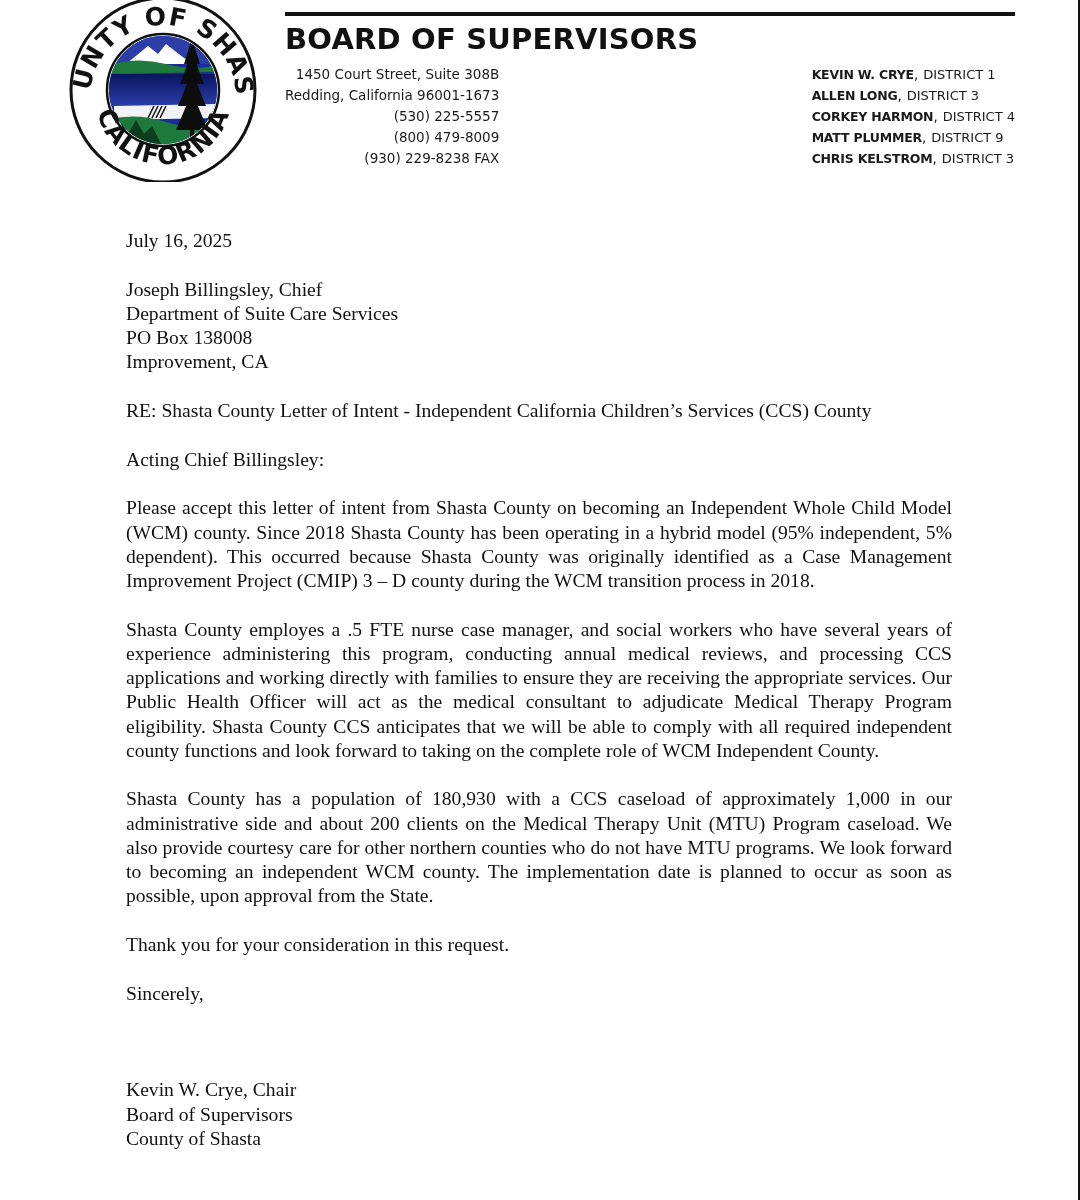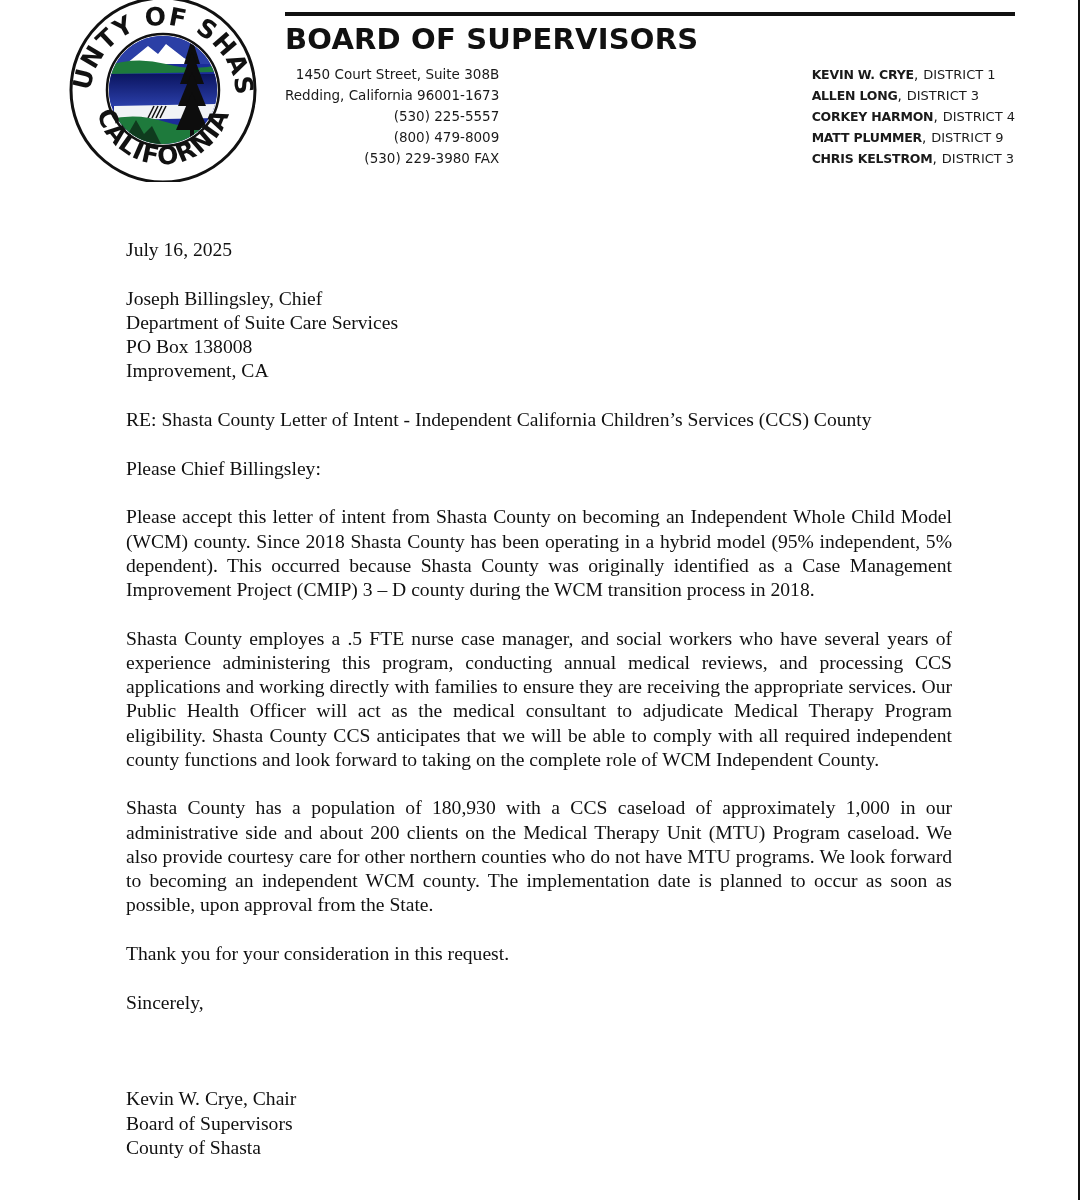--- a/index.html
+++ b/index.html
@@ -33,21 +33,21 @@
     font-family: "DejaVu Sans", sans-serif; font-size: 13.5px; color: #1a1a1a;
     line-height: 21px;
   }
   .supervisors .row { white-space: nowrap; }
   .supervisors .name { font-weight: bold; font-size: 12.5px; letter-spacing: -0.2px; }
   .supervisors .sep { margin-right: 5px; }
   .supervisors .district { font-size: 13px; }
 
   
   .letter {
-    position: absolute; left: 126px; top: 238px; width: 826px;
+    position: absolute; left: 126px; top: 229px; width: 826px;
     font-family: "Liberation Serif", serif; font-size: 19.6px; line-height: 24.2px; color: #111;
   }
   .letter .block { margin: 0 0 24.5px 0; }
   .letter .justify { text-align: justify; }
   .letter .line { display: block; white-space: nowrap; }
   .sig-gap { height: 48px; }
 </style>
 </head>
 <body>
 
@@ -101,21 +101,21 @@
 </div>
 
 <div class="top-rule"></div>
 <div class="board-title">BOARD OF SUPERVISORS</div>
 
 <div class="address-block">
   <div>1450 Court Street, Suite 308B</div>
   <div>Redding, California 96001-1673</div>
   <div>(530) 225-5557</div>
   <div>(800) 479-8009</div>
-  <div>(530) 229-3980 FAX</div>
+  <div>(930) 229-8238 FAX</div>
 </div>
 
 <div class="supervisors">
   <div class="row">
     <span class="name">KEVIN W. CRYE</span><span class="sep">,</span><span class="district">DISTRICT 1</span>
   </div>
   <div class="row">
     <span class="name">ALLEN LONG</span><span class="sep">,</span><span class="district">DISTRICT 3</span>
   </div>
   <div class="row">
@@ -133,21 +133,21 @@
   <div class="block">July 16, 2025</div>
 
   <div class="block">
     <span class="line">Joseph Billingsley, Chief</span>
     <span class="line">Department of Suite Care Services</span>
     <span class="line">PO Box 138008</span>
     <span class="line">Improvement, CA</span>
   </div>
 
   <div class="block">RE: Shasta County Letter of Intent - Independent California Children’s Services (CCS) County</div>
-  <div class="block">Please Chief Billingsley:</div>
+  <div class="block">Acting Chief Billingsley:</div>
 
   <div class="block justify">Please accept this letter of intent from Shasta County on becoming an Independent Whole Child Model (WCM) county. Since 2018 Shasta County has been operating in a hybrid model (95% independent, 5% dependent). This occurred because Shasta County was originally identified as a Case Management Improvement Project (CMIP) 3 – D county during the WCM transition process in 2018.</div>
   <div class="block justify">Shasta County employes a .5 FTE nurse case manager, and social workers who have several years of experience administering this program, conducting annual medical reviews, and processing CCS applications and working directly with families to ensure they are receiving the appropriate services. Our Public Health Officer will act as the medical consultant to adjudicate Medical Therapy Program eligibility. Shasta County CCS anticipates that we will be able to comply with all required independent county functions and look forward to taking on the complete role of WCM Independent County.</div>
   <div class="block justify">Shasta County has a population of 180,930 with a CCS caseload of approximately 1,000 in our administrative side and about 200 clients on the Medical Therapy Unit (MTU) Program caseload. We also provide courtesy care for other northern counties who do not have MTU programs. We look forward to becoming an independent WCM county. The implementation date is planned to occur as soon as possible, upon approval from the State.</div>
 
   <div class="block">Thank you for your consideration in this request.</div>
   <div class="block">Sincerely,</div>
   <div class="sig-gap"></div>
 
   <div>

